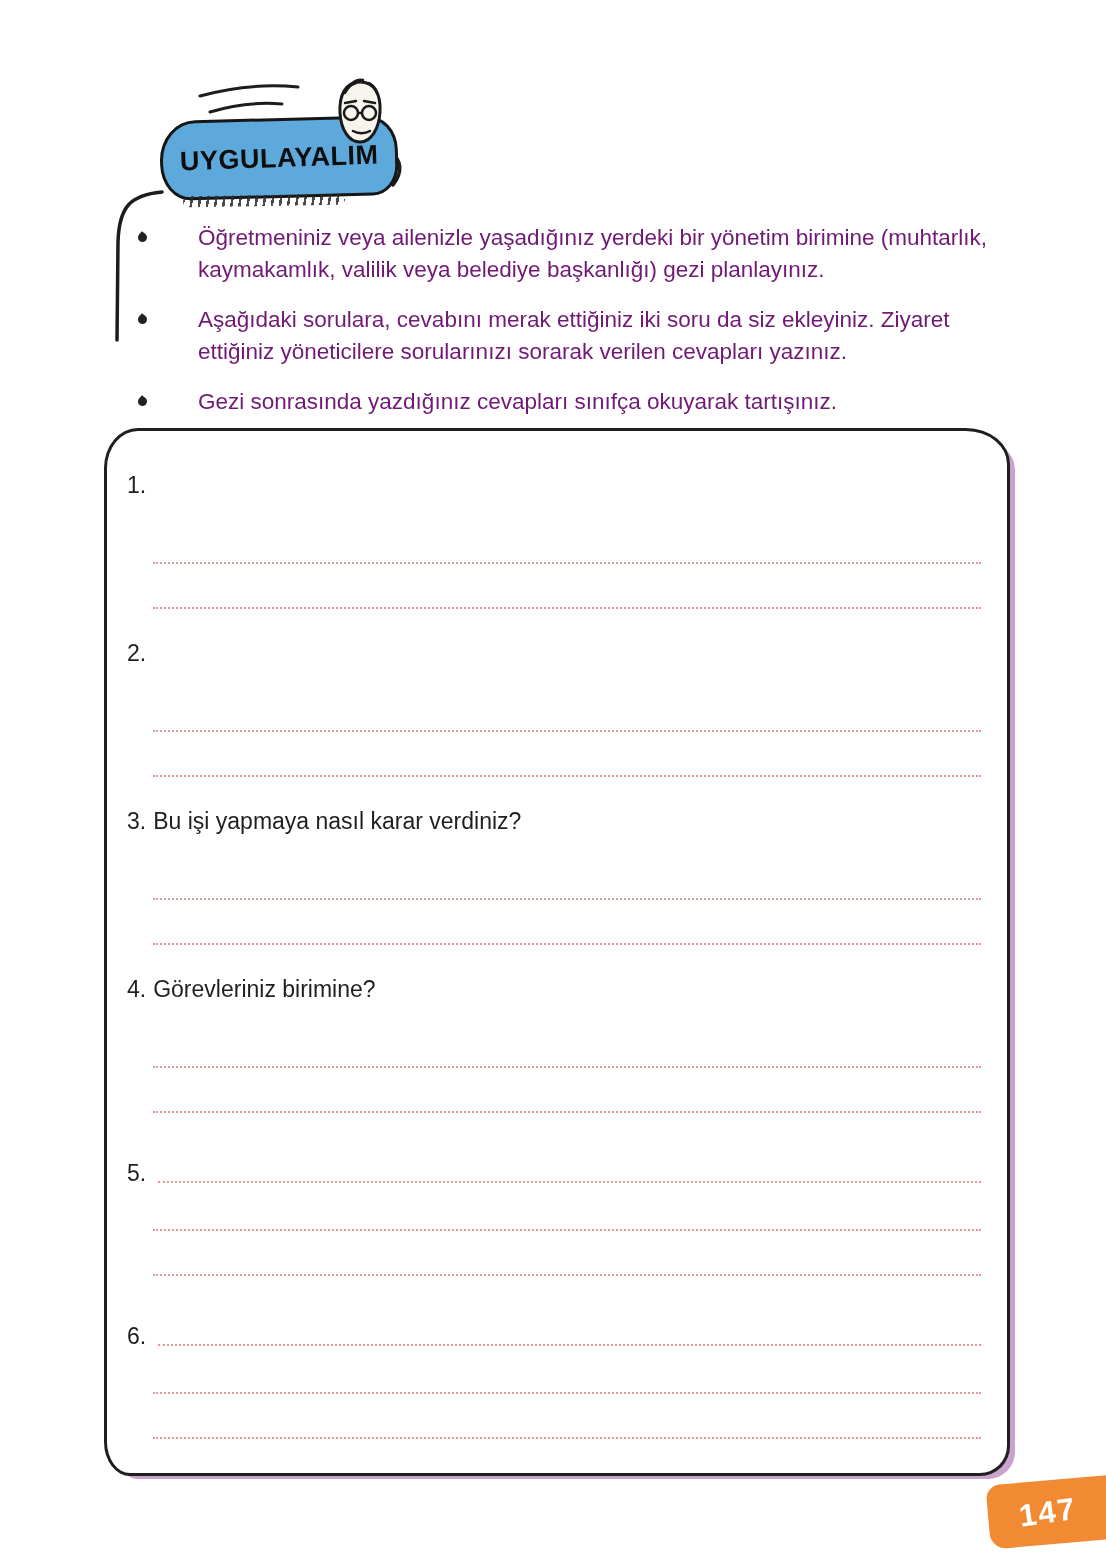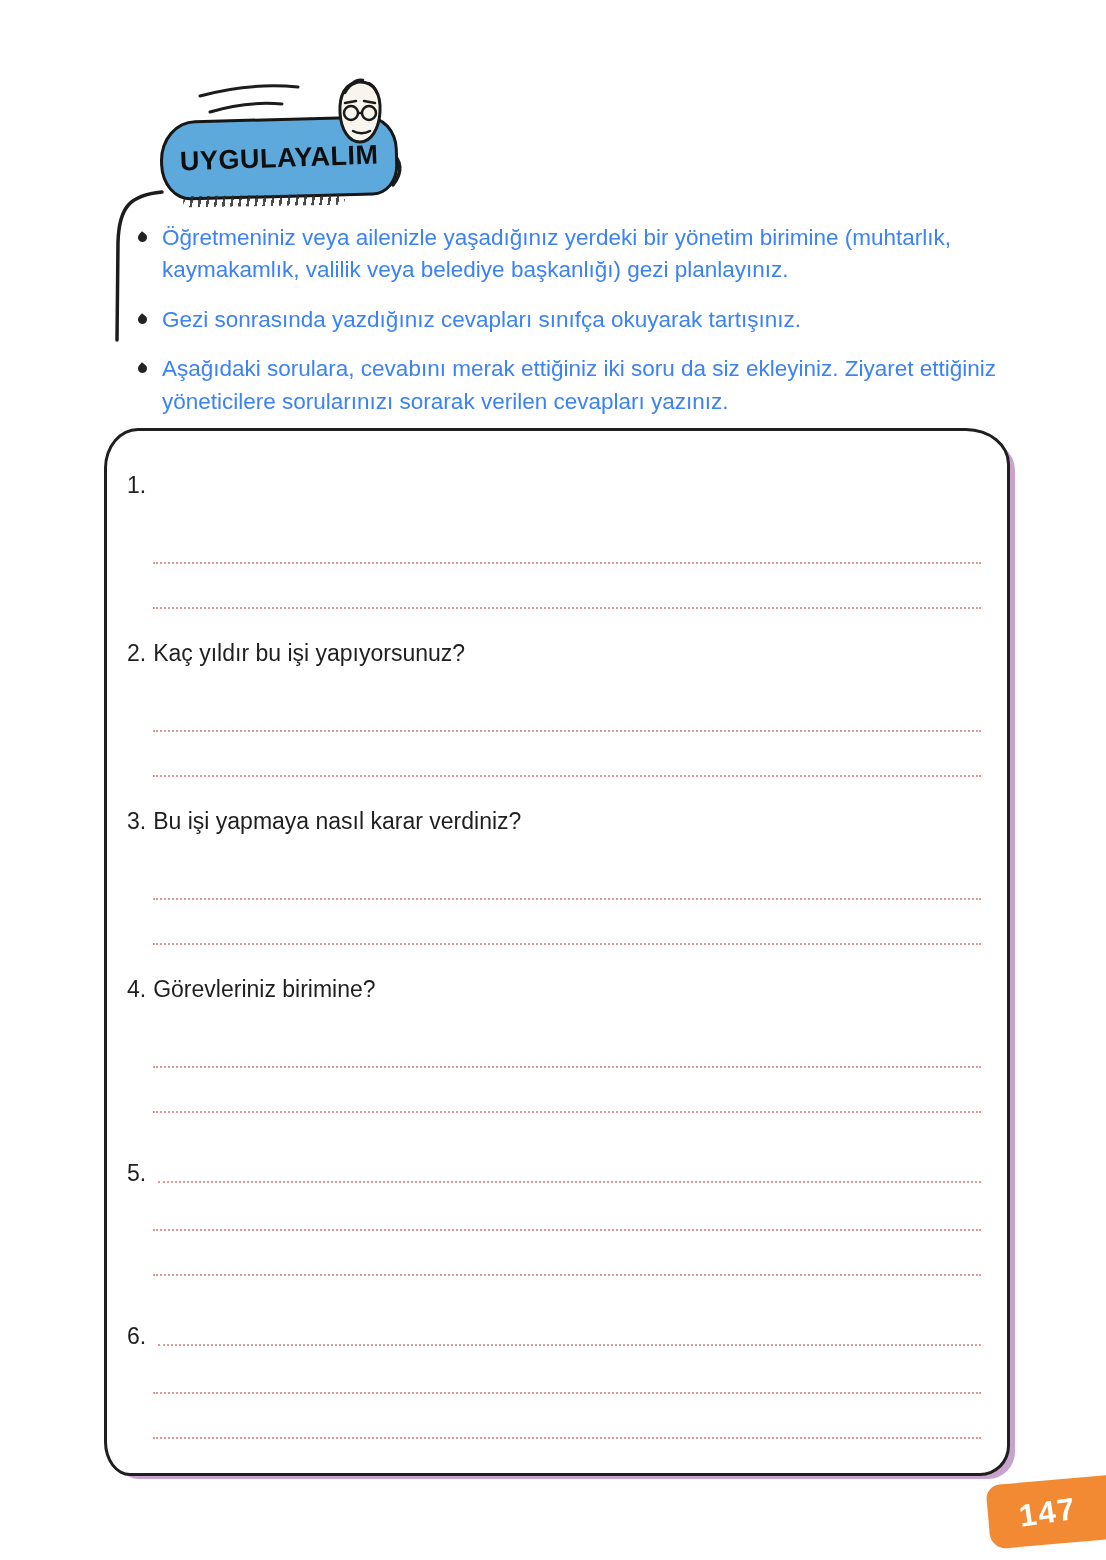--- a/index.html
+++ b/index.html
@@ -29,21 +29,21 @@
   }
   .mascot{position:absolute;left:325px;top:74px;width:70px;height:76px;}
 
   
   .instructions{position:absolute;left:138px;top:222px;width:872px;margin:0;padding:0;list-style:none;}
   .instructions li{display:flex;gap:15px;margin-bottom:17px;}
   .bullet-dot{
     flex:none;width:9px;height:9px;margin-top:11px;background:#222;
     border-radius:50% 50% 50% 0;transform:rotate(130deg);
   }
-  .instr-text{font-size:22.5px;line-height:1.44;color:#3b82f6;}
+  .instr-text{font-size:22.5px;line-height:1.44;color:#701a75;margin-left:36px;}
 
   
   .worksheet{
     position:absolute;left:104px;top:428px;width:906px;height:1048px;
     box-sizing:border-box;background:#fff;
     border:3.5px solid #1f1f1f;
     border-radius:34px 44px 30px 26px / 40px 36px 30px 34px;
     box-shadow:8px 6px 0 -3px #c9a3cd;
     padding:40px 20px 0 16px;
   }
@@ -95,42 +95,41 @@
   <path d="M 28 57 C 33 60 40 60 45 57" fill="none" stroke="#1a1a1a" stroke-width="2.5" stroke-linecap="round"></path>
 </svg>
 
 <ul class="instructions">
   <li>
     <span class="bullet-dot"></span>
     <span class="instr-text">Öğretmeniniz veya ailenizle yaşadığınız yerdeki bir yönetim birimine (muhtarlık, kaymakamlık, valilik veya belediye başkanlığı) gezi planlayınız.</span>
   </li>
   <li>
     <span class="bullet-dot"></span>
-    <span class="instr-text">Gezi sonrasında yazdığınız cevapları sınıfça okuyarak tartışınız.</span>
+    <span class="instr-text">Aşağıdaki sorulara, cevabını merak ettiğiniz iki soru da siz ekleyiniz. Ziyaret ettiğiniz yöneticilere sorularınızı sorarak verilen cevapları yazınız.</span>
   </li>
   <li>
     <span class="bullet-dot"></span>
-    <span class="instr-text">Aşağıdaki sorulara, cevabını merak ettiğiniz iki soru da siz ekleyiniz. Ziyaret ettiğiniz yöneticilere sorularınızı sorarak verilen cevapları yazınız.</span>
+    <span class="instr-text">Gezi sonrasında yazdığınız cevapları sınıfça okuyarak tartışınız.</span>
   </li>
 </ul>
 
 <div class="worksheet">
 
   <div class="q-block">
     <p class="q-title">
       <span class="q-num">1.</span>
     </p>
     <div class="ans-line"></div>
     <div class="ans-line"></div>
   </div>
 
   <div class="q-block">
     <p class="q-title">
       <span class="q-num">2.</span>
-      <span>Kaç yıldır bu işi yapıyorsunuz?</span>
     </p>
     <div class="ans-line"></div>
     <div class="ans-line"></div>
   </div>
 
   <div class="q-block">
     <p class="q-title">
       <span class="q-num">3.</span>
       <span>Bu işi yapmaya nasıl karar verdiniz?</span>
     </p>

